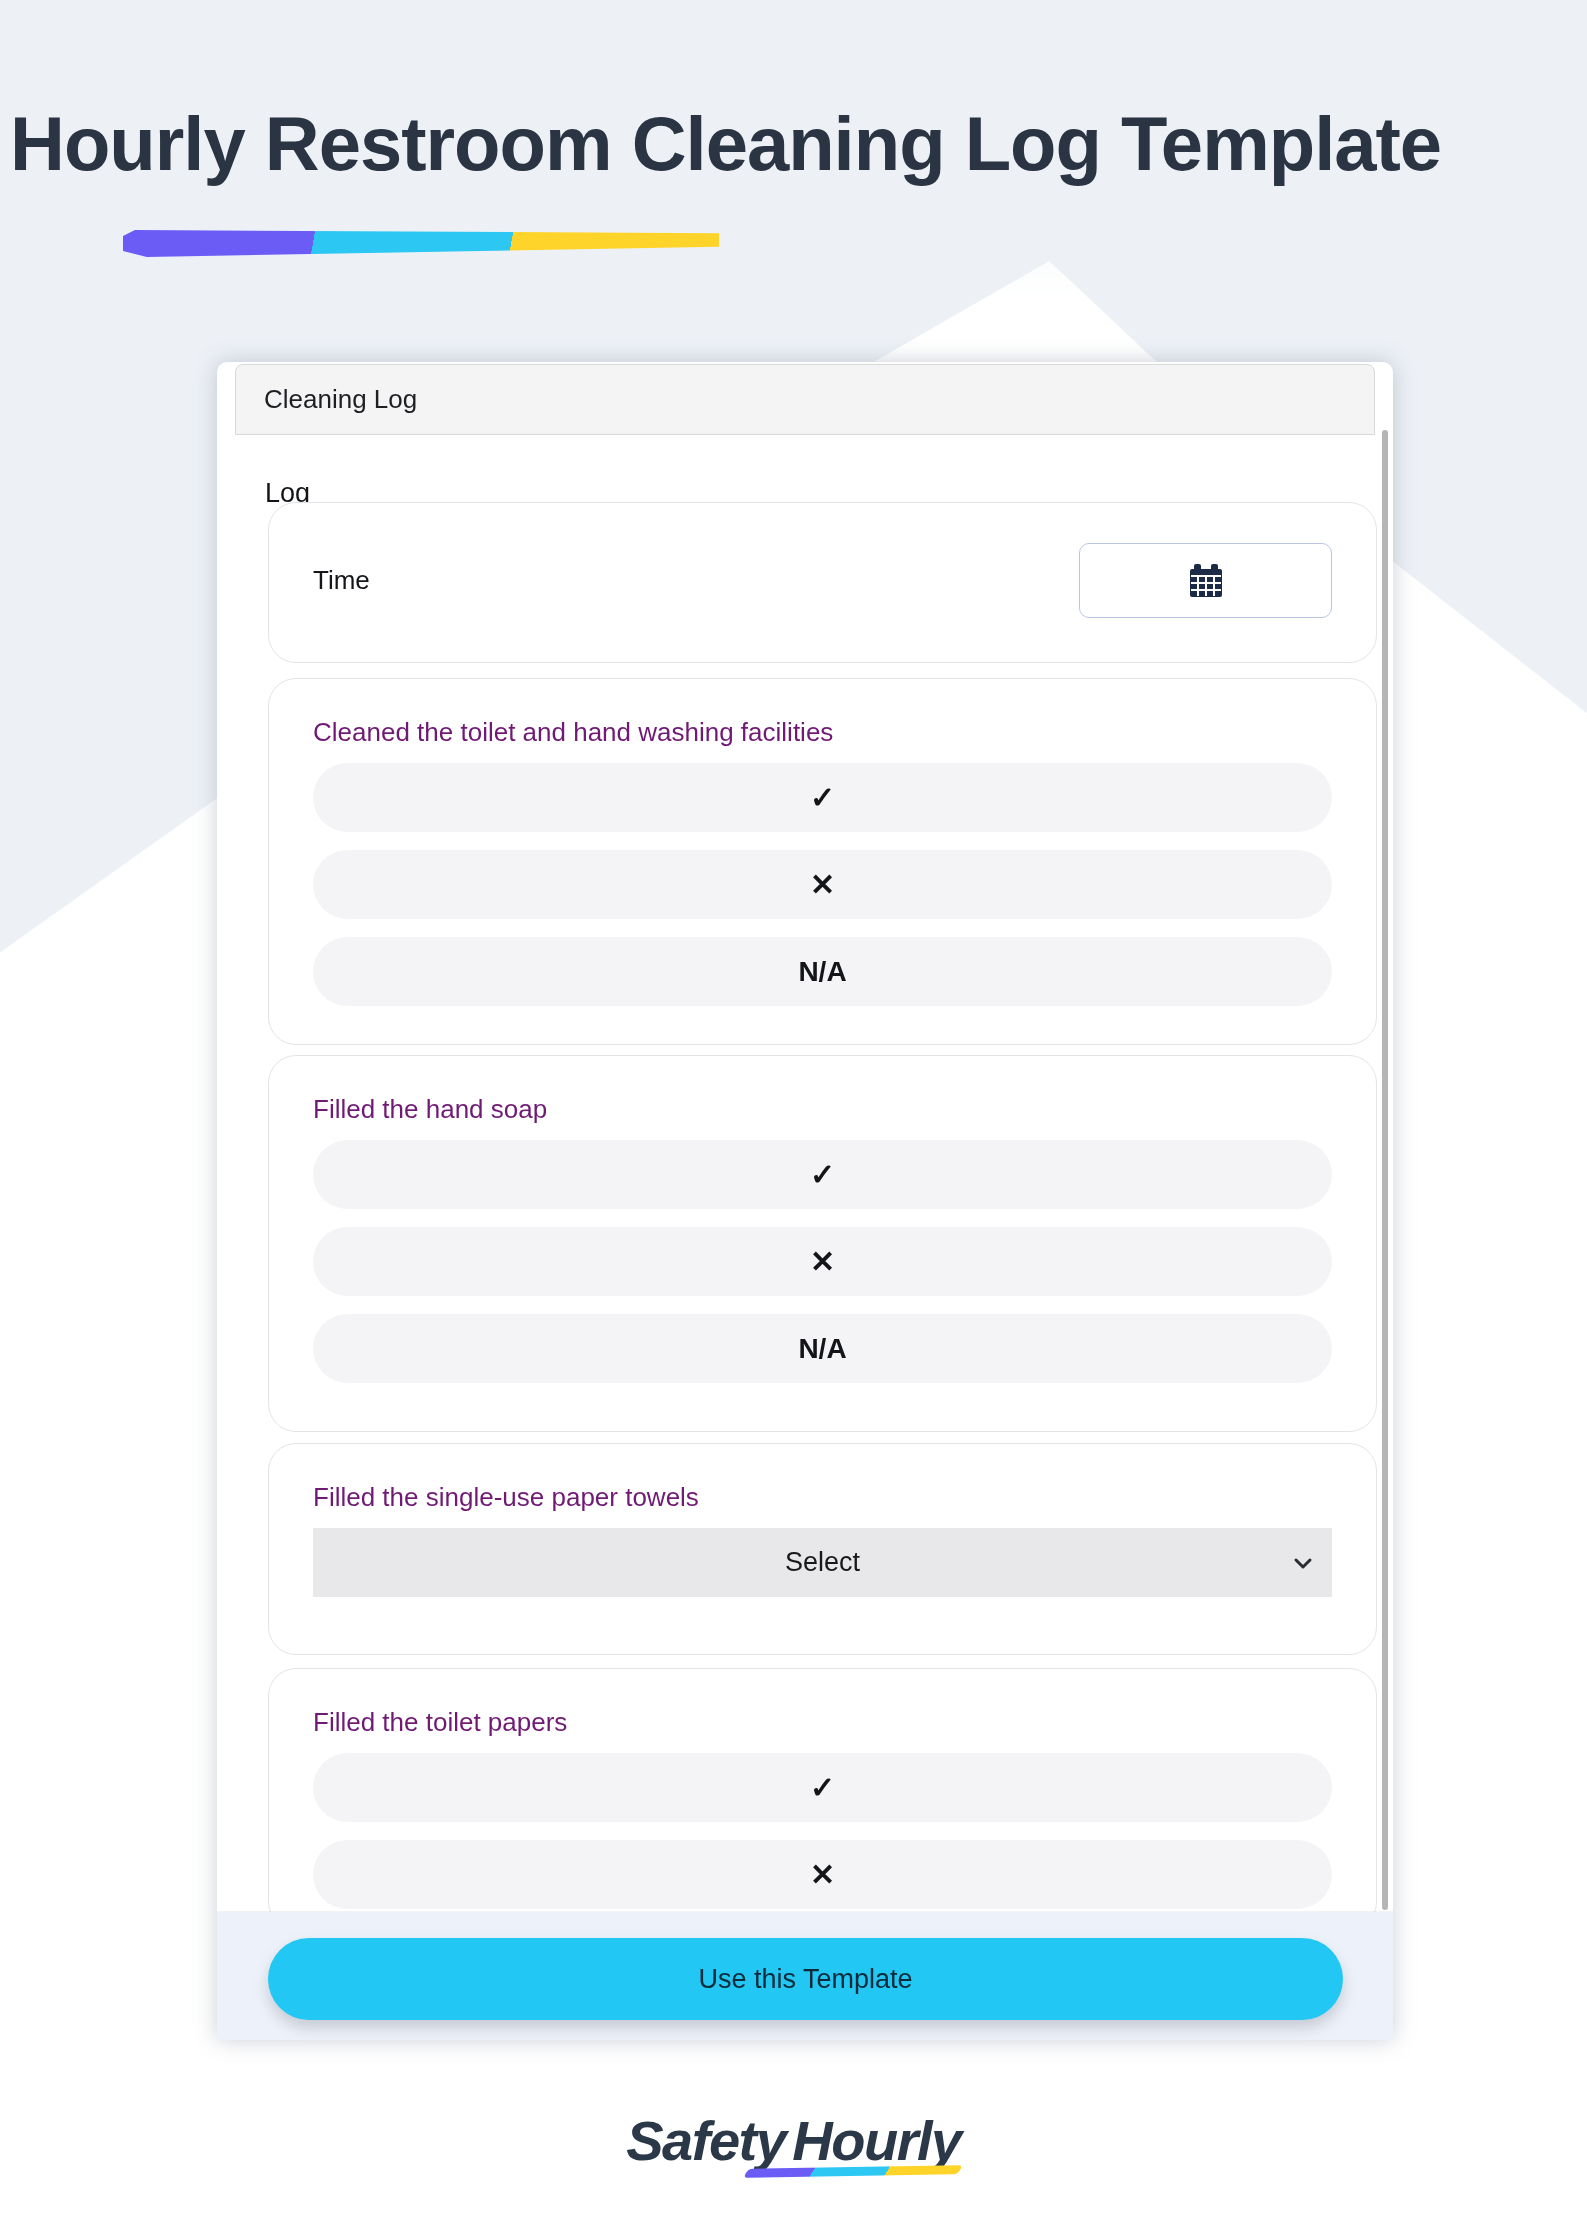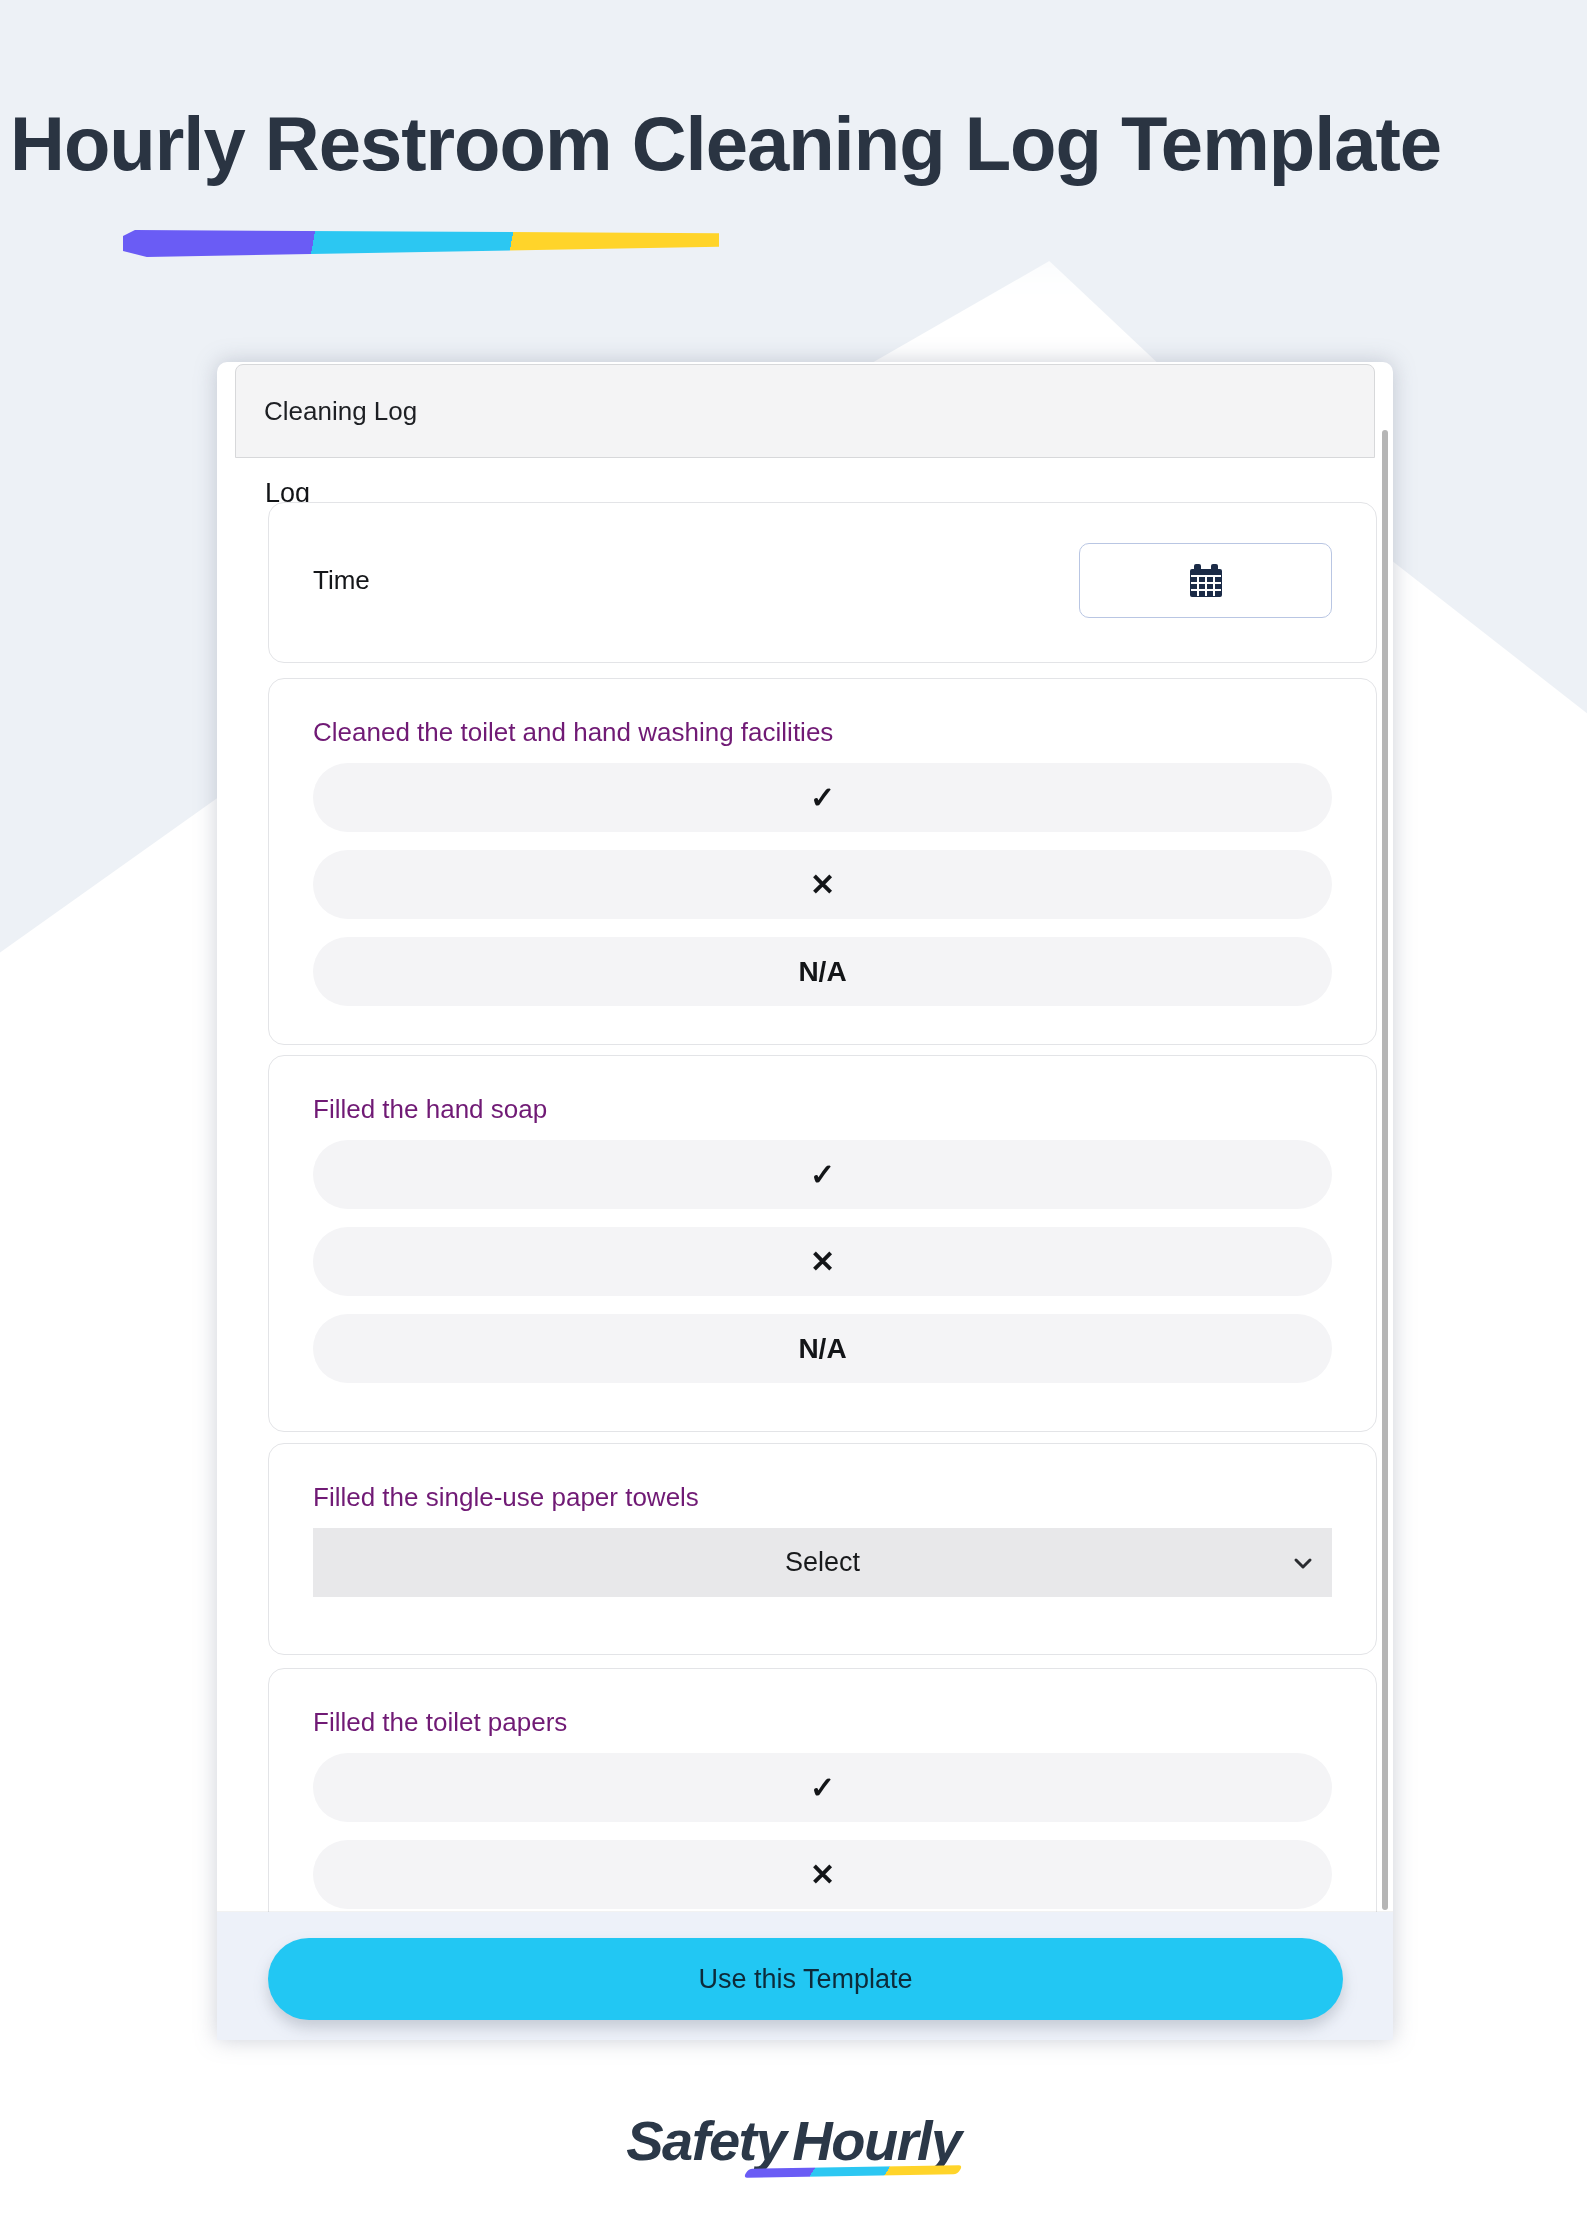--- a/index.html
+++ b/index.html
@@ -14,28 +14,28 @@
   
   .title{position:absolute;left:0;top:88px;width:100%;margin:10px;
          font-size:76px;line-height:1.2;font-weight:800;letter-spacing:-1px;color:#2a3442;}
   .title-swoosh{position:absolute;left:123px;top:230px;width:596px;height:27px;
          background:linear-gradient(100deg,#6a5cf5 0 32%,#2cc7f2 32% 65%,#ffd42a 65% 100%);
          clip-path:polygon(2% 0,100% 12%,100% 62%,4% 100%,0 78%,0 22%);}
 
   
   .panel{position:absolute;left:217px;top:362px;width:1176px;height:1678px;background:#fff;
          border-radius:10px 10px 0 0;box-shadow:0 0 22px rgba(120,130,150,.38);}
-  .tabbar{position:absolute;left:18px;top:2px;width:1140px;height:94px;box-sizing:border-box;
+  .tabbar{position:absolute;left:18px;top:2px;width:1140px;height:71px;box-sizing:border-box;
          background:#f4f4f5;border:1px solid #d7d8da;border-radius:8px 8px 0 0;
          display:flex;align-items:center;padding-left:28px;text-align:center;}
   .tabbar span{font-size:26px;color:#1d1f23;}
   .section-label{position:absolute;left:48px;top:116px;font-size:27px;color:#121417;}
 
   .qcard{position:absolute;left:51px;width:1109px;box-sizing:border-box;background:#fff;
-         border:1px solid #e3e4e7;border-radius:16px;padding:38px 44px 0 44px;}
+         border:1px solid #e3e4e7;border-radius:28px;padding:38px 44px 0 44px;}
   .card-time{top:140px;height:161px;padding:0;}
   .card-q0{top:316px;height:367px;}
   .card-q1{top:693px;height:377px;}
   .card-q2{top:1081px;height:212px;}
   .card-q3{top:1306px;height:262px;}
 
   .qlabel{font-size:26px;line-height:30px;color:#701a75;margin-bottom:16px;}
   .pill{height:69px;border-radius:35px;background:#f4f4f6;margin-bottom:18px;cursor:pointer;
         display:flex;align-items:center;justify-content:center;
         font-size:30px;font-weight:600;color:#131518;}

